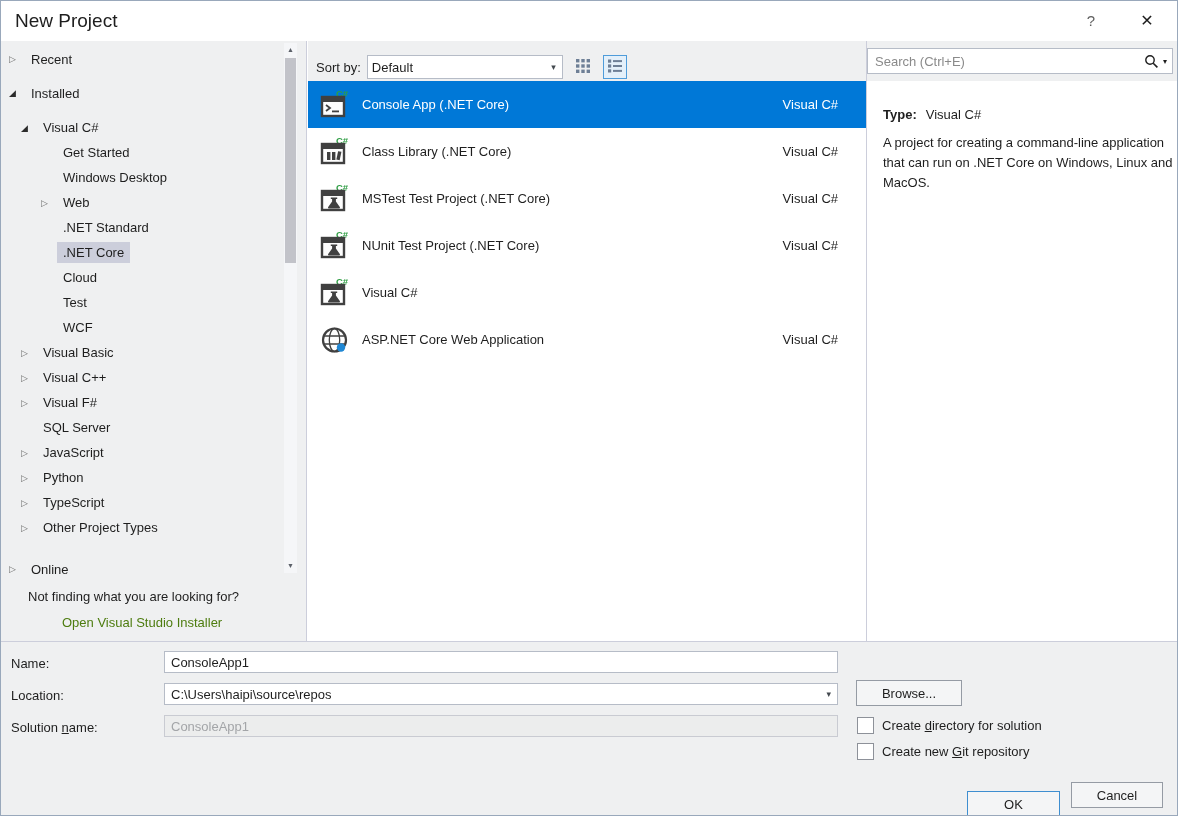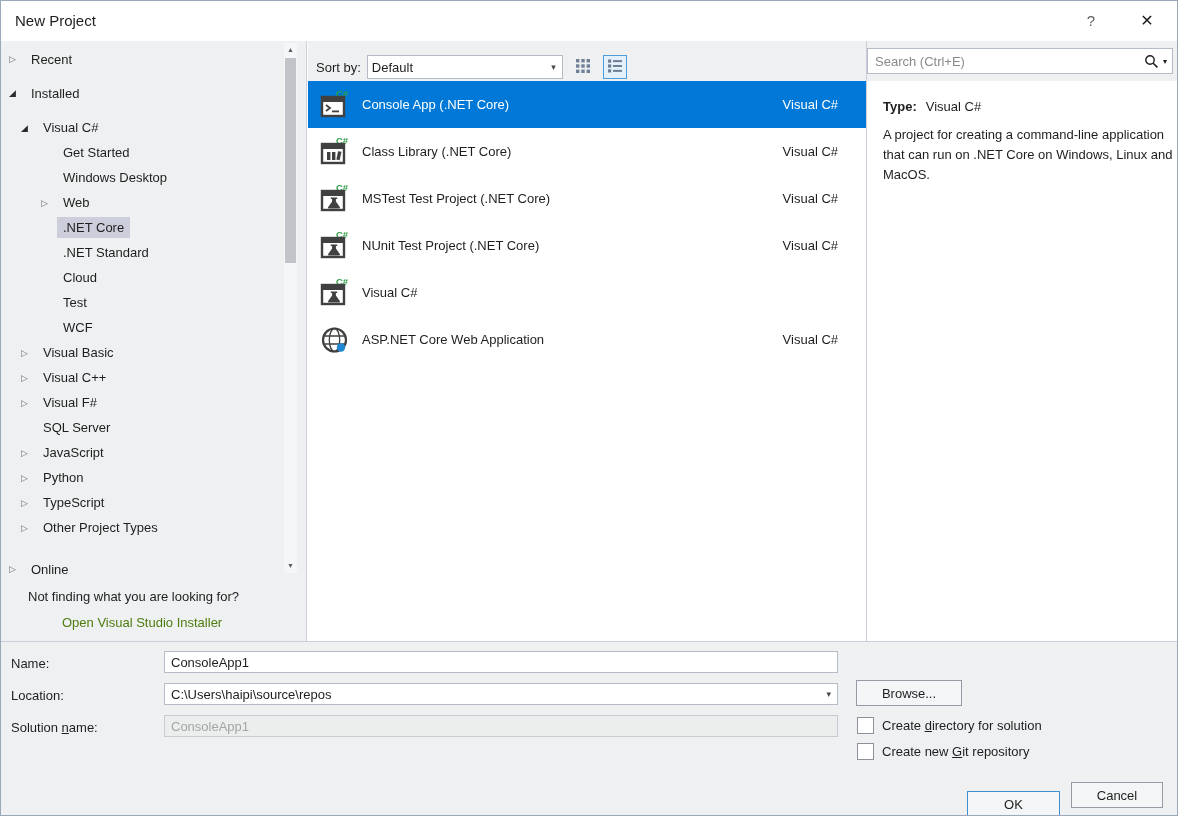--- a/index.html
+++ b/index.html
@@ -1,19 +1,19 @@
 <!DOCTYPE html>
 <html><head>
 <meta charset="utf-8">
 <style>
 *{box-sizing:border-box;margin:0;padding:0}
 body{width:1178px;height:816px;font-family:"Liberation Sans","DejaVu Sans",sans-serif;font-size:13px;color:#1e1e1e;background:#fff}
 .dialog{position:relative;width:1178px;height:816px;background:#fff;border:1px solid #99a8bb;overflow:hidden}
 .titlebar{position:absolute;top:0;left:0;right:0;height:40px;background:#fff}
-.title{position:absolute;left:14px;top:0;line-height:40px;font-size:15px}
+.title{position:absolute;left:14px;top:0;line-height:40px;font-size:19px}
 .tb-btn{position:absolute;top:0;line-height:40px;text-align:center;cursor:default}
 .tb-btn.help{left:1076px;width:28px;font-size:15px;color:#5f5f5f}
 .tb-btn.close{left:1130px;width:32px;font-size:16px}
 .sidebar{position:absolute;top:40px;left:0;width:306px;height:600px;background:#eff0f1;border-right:1px solid #cccedb}
 .tree{position:absolute;top:4px;left:0;right:24px}
 .tree-item{display:flex;align-items:center;height:25px;cursor:default}
 .tree-item.lvl0{height:28px;margin-top:6px;padding-left:8px}
 .tree-item.lvl0:first-child{margin-top:0}
 .tree-item.lvl1{padding-left:20px}
 .tree-item.lvl0+.tree-item.lvl1{margin-top:8px}
@@ -43,21 +43,21 @@
 .tpl-icon{width:34px;height:34px;margin-right:10px;flex:none}
 .tpl-name{flex:1;white-space:nowrap}
 .tpl-lang{flex:none}
 .right{position:absolute;top:40px;left:865px;width:313px;height:600px;background:#fff;border-left:1px solid #cccedb}
 .search-strip{height:40px;background:#eff0f1;position:relative}
 .search-box{position:absolute;top:7px;left:0;right:6px;height:26px;background:#fff;border:1px solid #b6bcc7;display:flex;align-items:center}
 .search-input{flex:1;height:100%;border:0;outline:0;padding:8px 7px;font:inherit;color:#4c1d95;background:transparent}
 .search-input::placeholder{color:#8a8a8a}
 .search-btn{display:flex;align-items:center;padding:0 2px}
 .search-dd{font-size:8px;color:#1e1e1e;padding:0 5px 0 2px}
-.info{padding:18px 16px 0 16px}
+.info{padding:26px 16px 0 16px}
 .info-type{margin-bottom:11px}
 .info-type-label{font-weight:bold;margin-right:9px}
 .info-desc{line-height:20px;width:292px}
 .footer{position:absolute;top:640px;left:0;width:1178px;height:176px;background:#eff0f1;border-top:1px solid #cccedb}
 .flabel{position:absolute;left:10px;line-height:18px}
 .ftext{position:absolute;left:163px;width:674px;height:22px;border:1px solid #b6bcc7;background:#fff;font:inherit;color:#1e1e1e;padding:0 6px;outline:0}
 .ftext.name{top:9px}
 .combo{position:absolute;left:163px;top:41px;width:674px;height:22px}
 .ftext.loc{position:absolute;left:0;top:0;width:100%;height:100%;padding-right:22px}
 .combo-arrow{position:absolute;right:7px;top:0;line-height:22px;font-size:9px;color:#43494f}
@@ -104,25 +104,25 @@
         <div class="tree-item lvl2">
           <span class="tw none"></span>
           <span class="tl">Windows Desktop</span>
         </div>
         <div class="tree-item lvl2">
           <span class="tw collapsed">▷</span>
           <span class="tl">Web</span>
         </div>
         <div class="tree-item lvl2">
           <span class="tw none"></span>
+          <span class="tl">.NET Standard</span>
+        </div>
+        <div class="tree-item lvl2">
+          <span class="tw none"></span>
           <span class="tl selected">.NET Core</span>
-        </div>
-        <div class="tree-item lvl2">
-          <span class="tw none"></span>
-          <span class="tl">.NET Standard</span>
         </div>
         <div class="tree-item lvl2">
           <span class="tw none"></span>
           <span class="tl">Cloud</span>
         </div>
         <div class="tree-item lvl2">
           <span class="tw none"></span>
           <span class="tl">Test</span>
         </div>
         <div class="tree-item lvl2">

